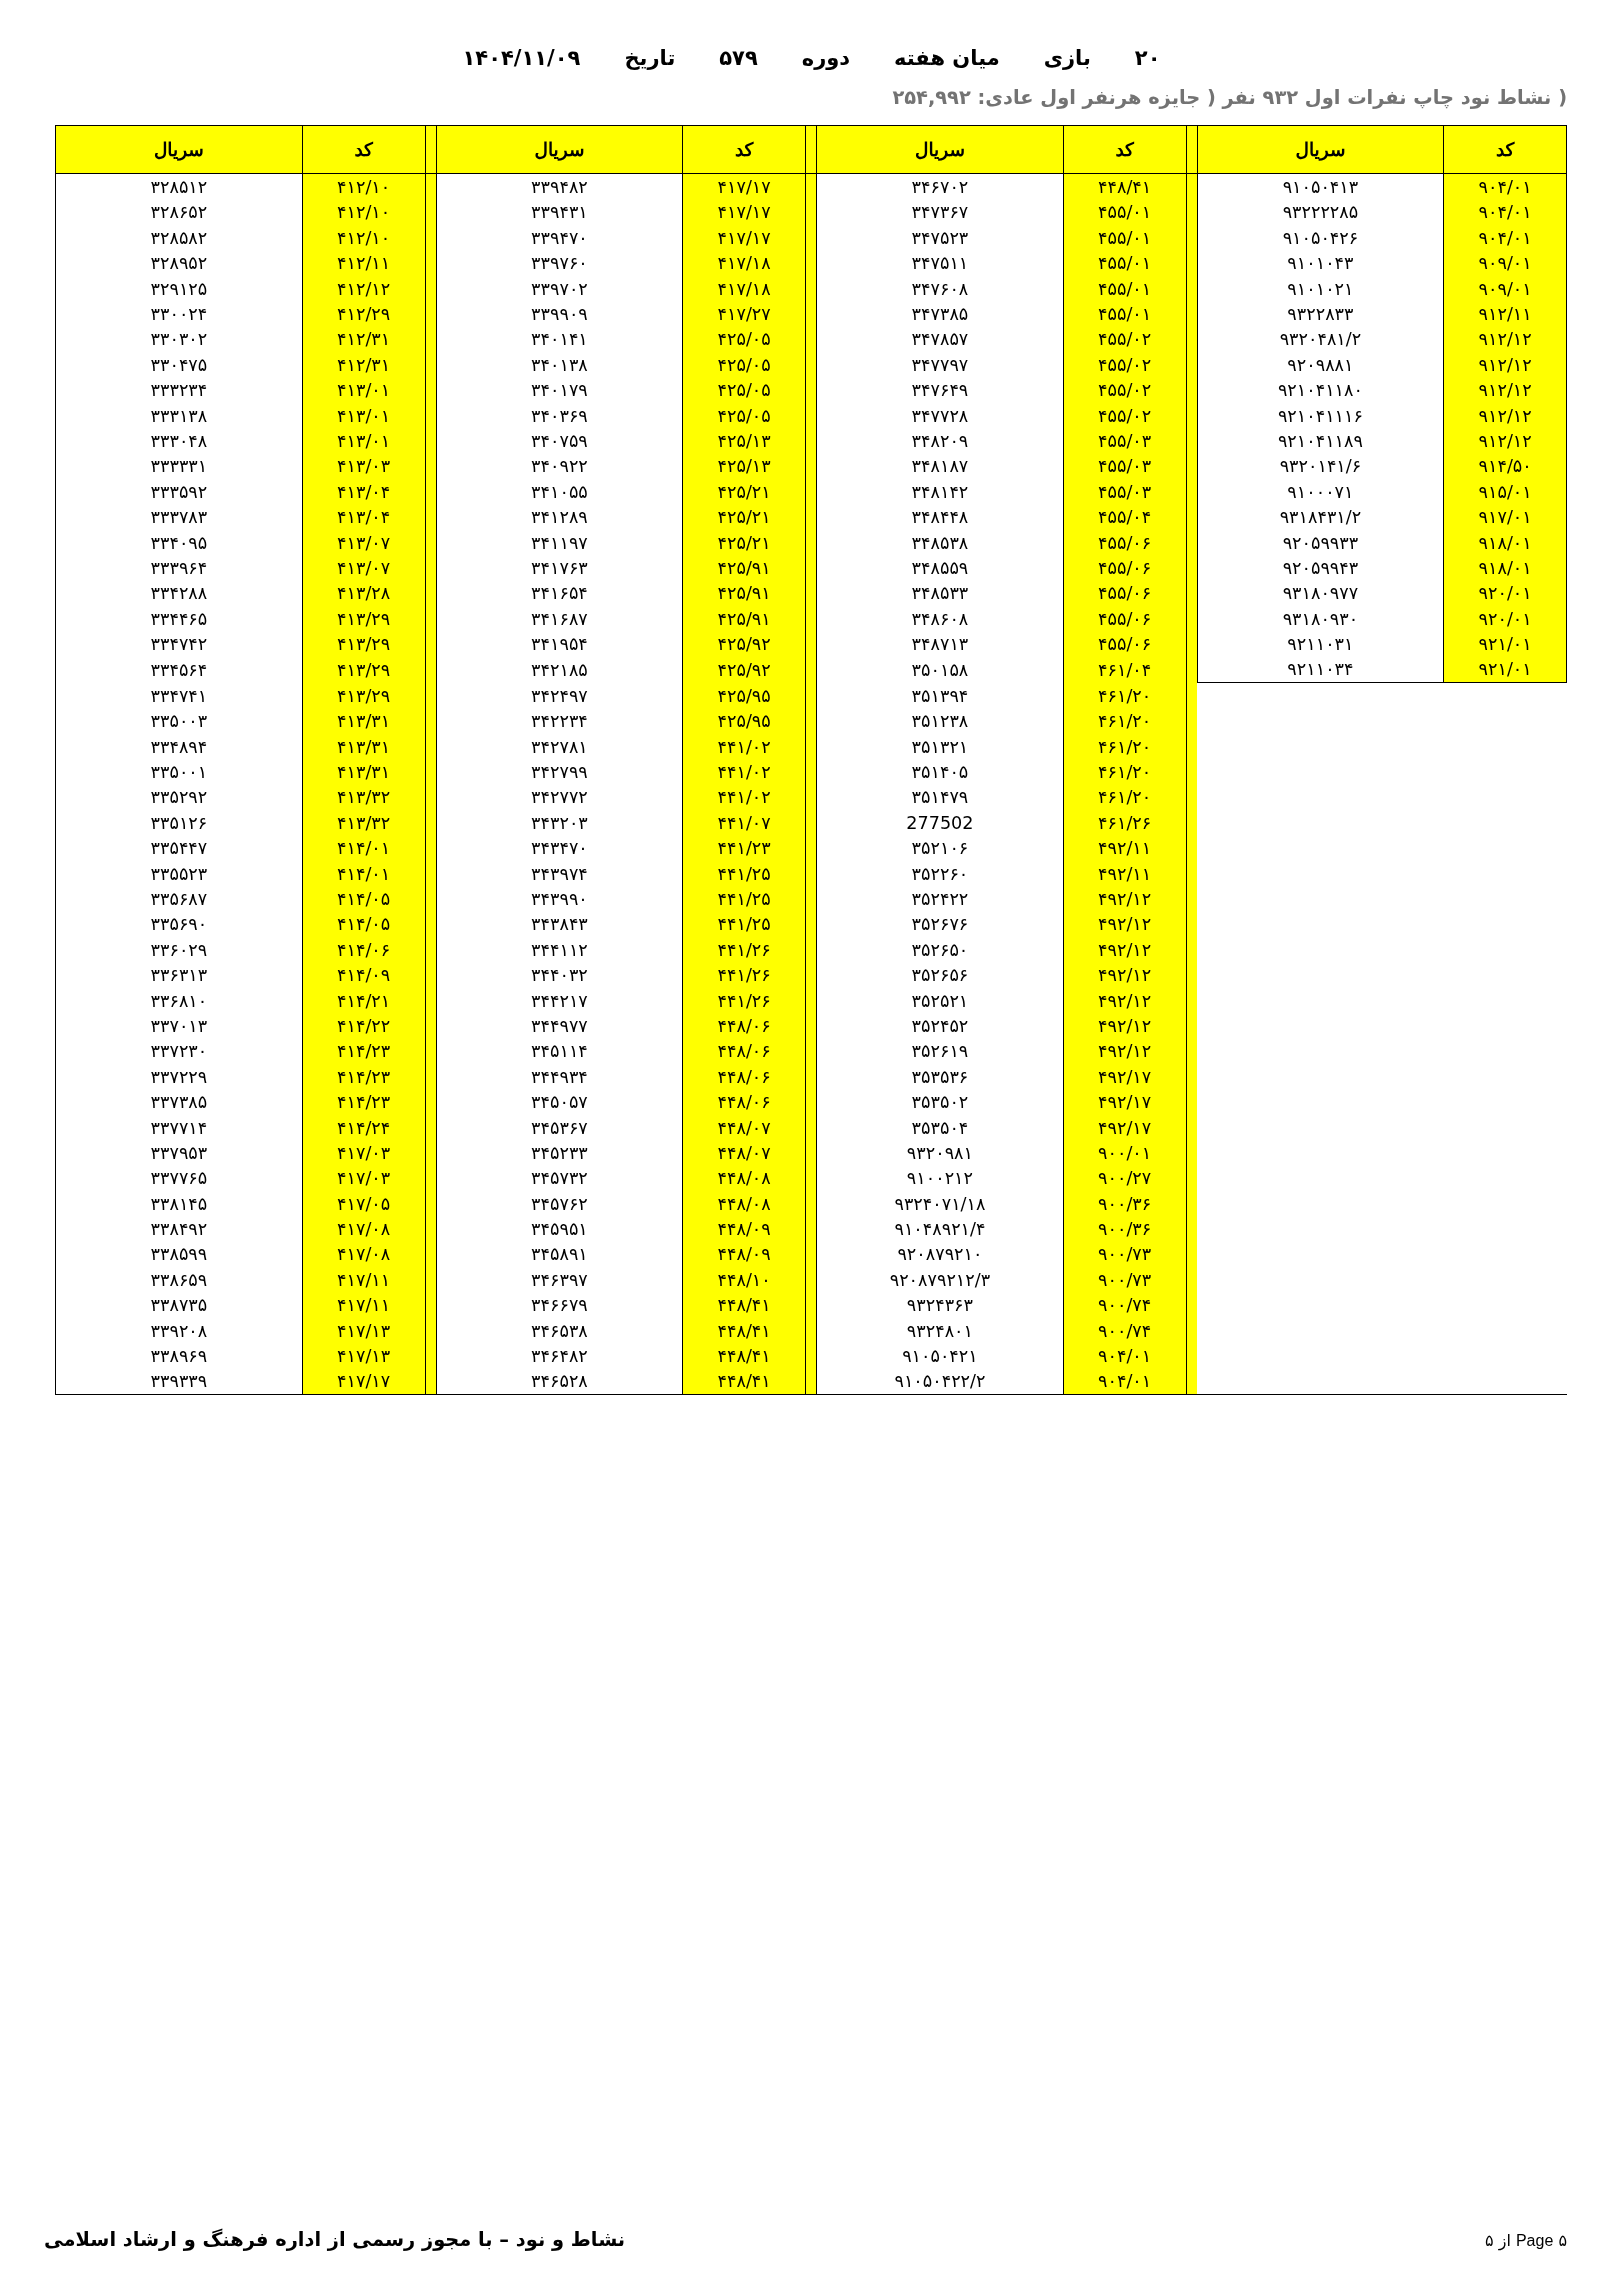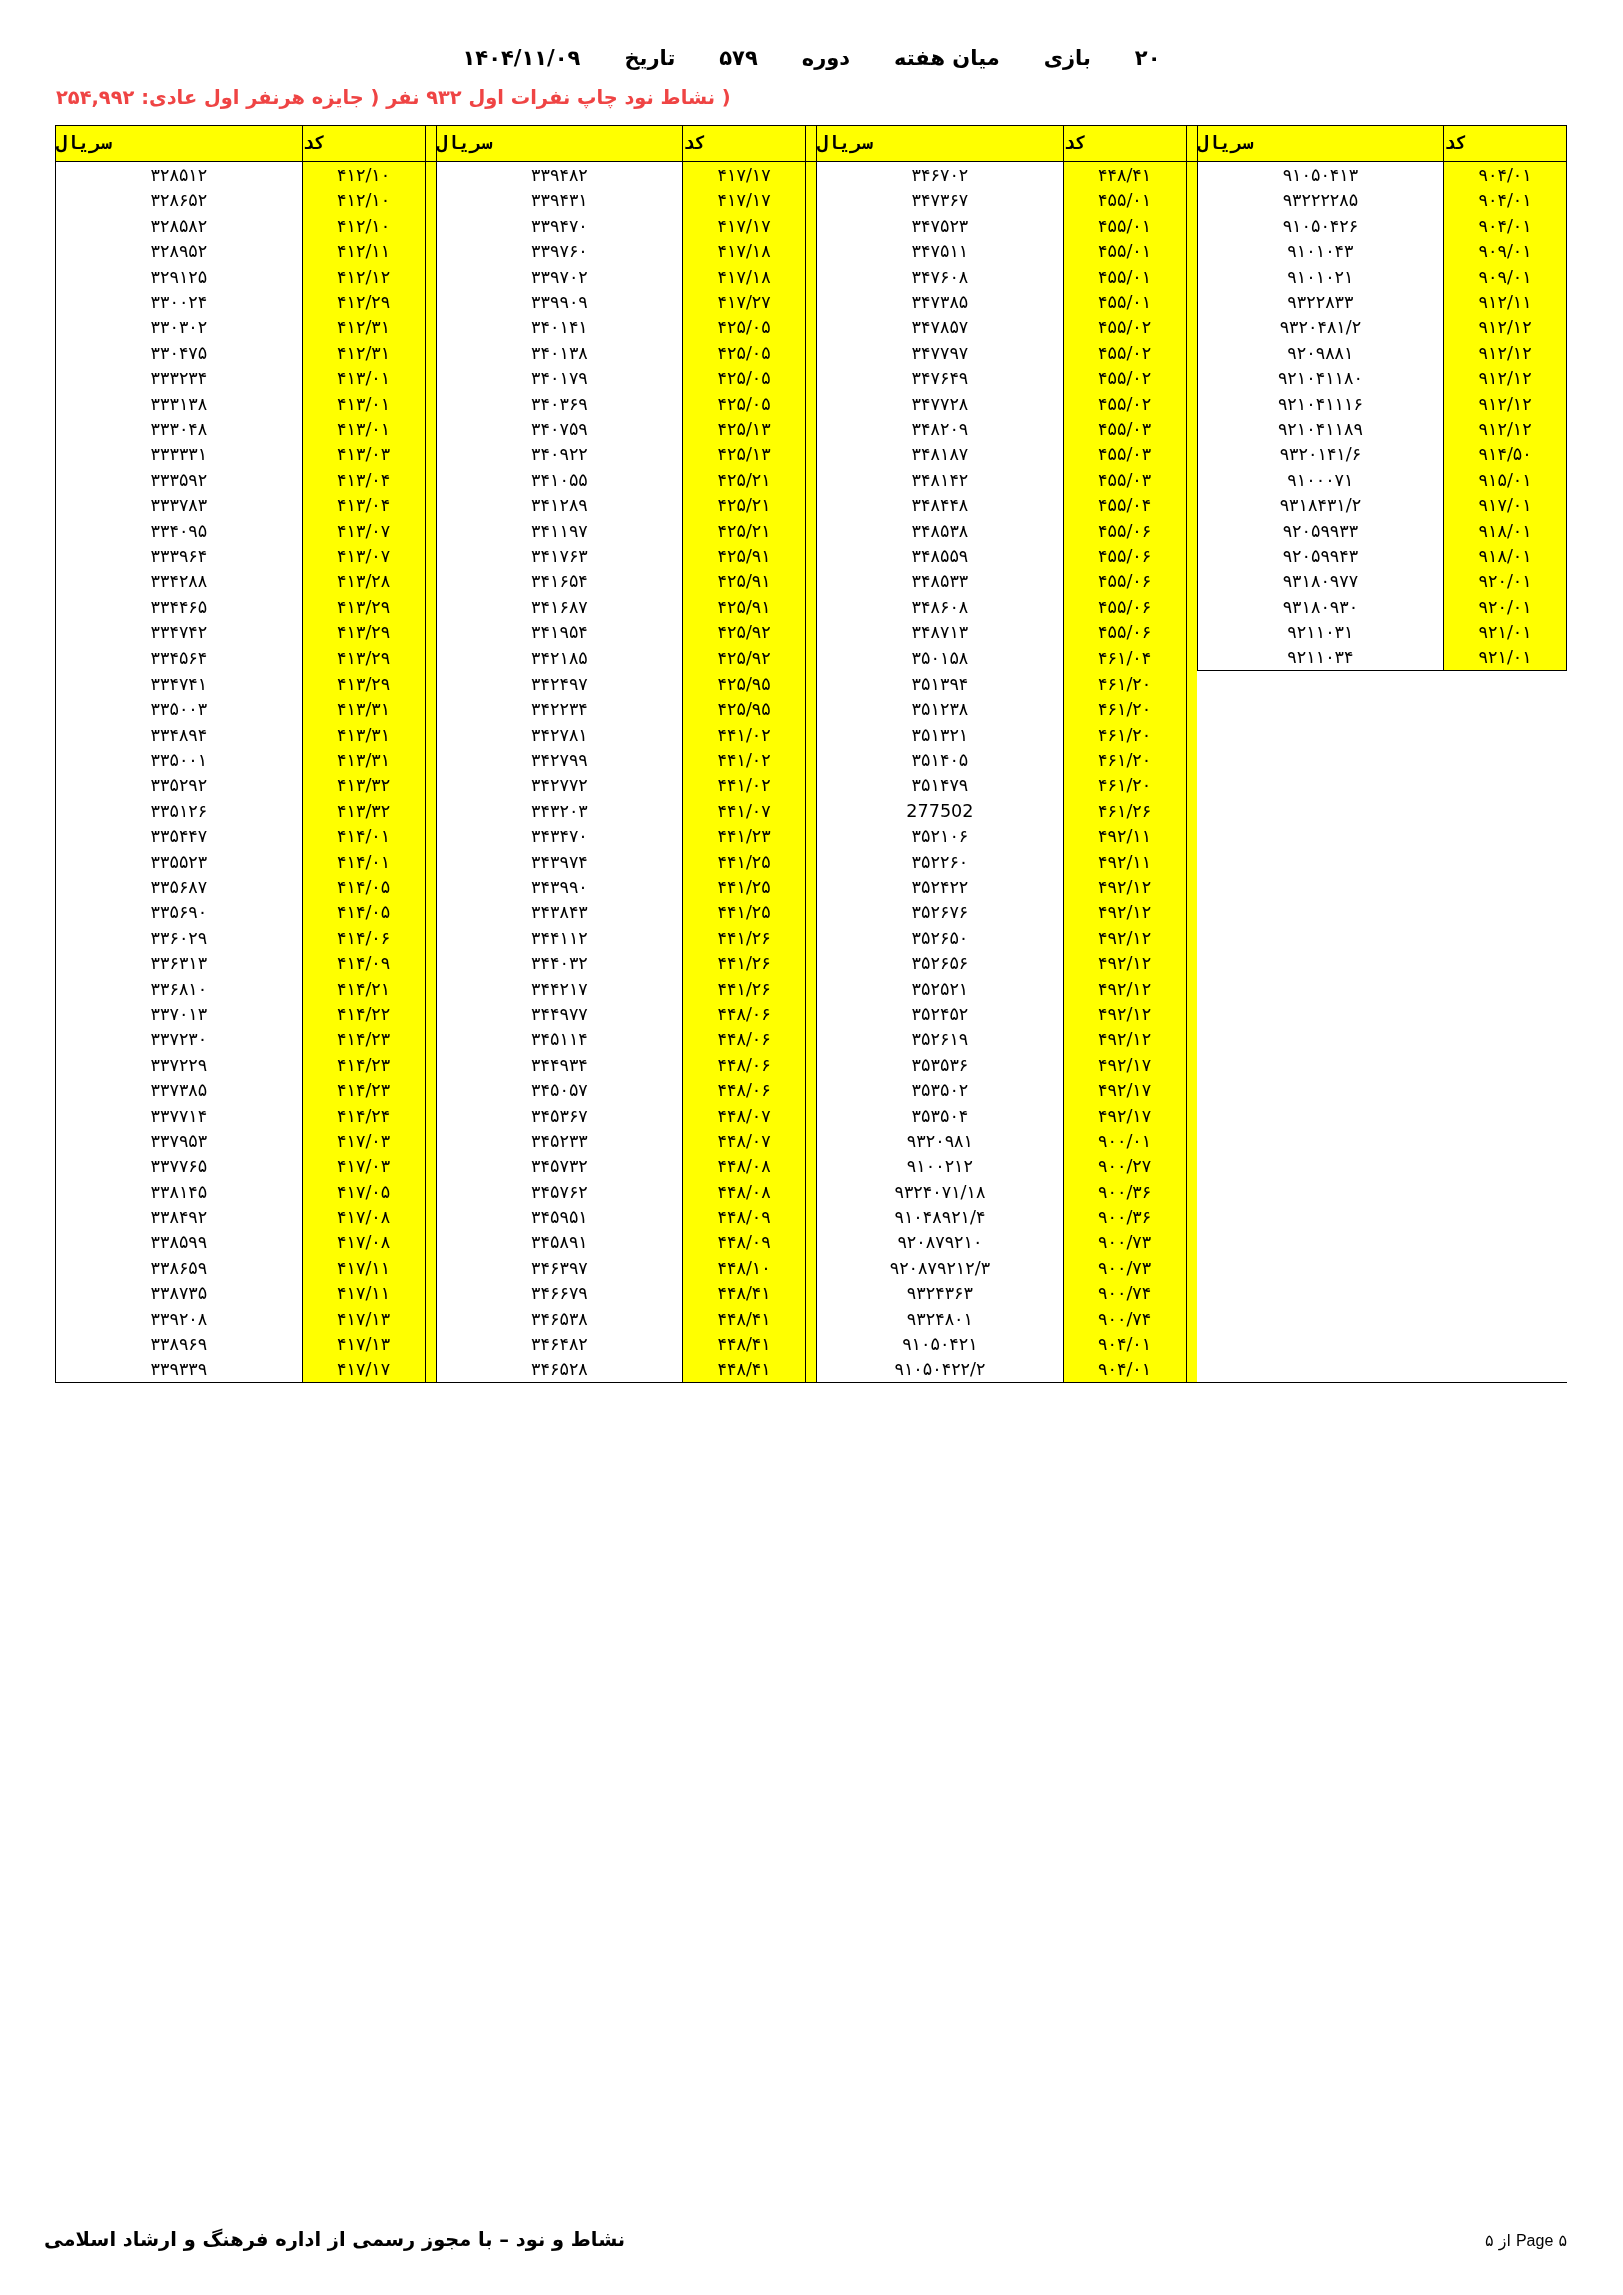--- a/index.html
+++ b/index.html
@@ -33,22 +33,22 @@
     font-size: 21px;
     font-weight: bold;
     letter-spacing: 0px;
     margin-top: 14px;
     margin-bottom: 15.7px;
     direction: rtl;
   }
   .header-line .seg { white-space: nowrap; }
 
   .subheader {
-    text-align: left;
-    color: #ef4444;
+    text-align: right;
+    color: #737373;
     font-size: 19.4px;
     font-weight: bold;
     margin-bottom: 16.7px;
     direction: rtl;
   }
 
   
   .tbl-wrap {
     width: 100%;
     direction: rtl;
@@ -62,23 +62,23 @@
   table.main col.c-code { width: 92px; }
   table.main col.c-serial { width: 185px; }
   table.main col.c-gap { width: 8.3px; }
 
   table.main th {
     background: #ffff00;
     border: 0.9px solid #000000;
     font-size: 18.5px;
     font-weight: bold;
     height: 29px;
-    padding: 3px 0;
-    text-align: left;
-    font-family: Liberation Mono, monospace;
+    padding: 9px 0;
+    text-align: center;
+    font-family: Liberation Serif, serif;
   }
   table.main td {
     border-left: 0.9px solid #000000;
     border-right: 0.9px solid #000000;
     font-size: 17.6px;
     height: 25.4px;
     padding: 0;
     text-align: center;
     vertical-align: middle;
     font-family: "DejaVu Sans", "Liberation Sans", sans-serif;

